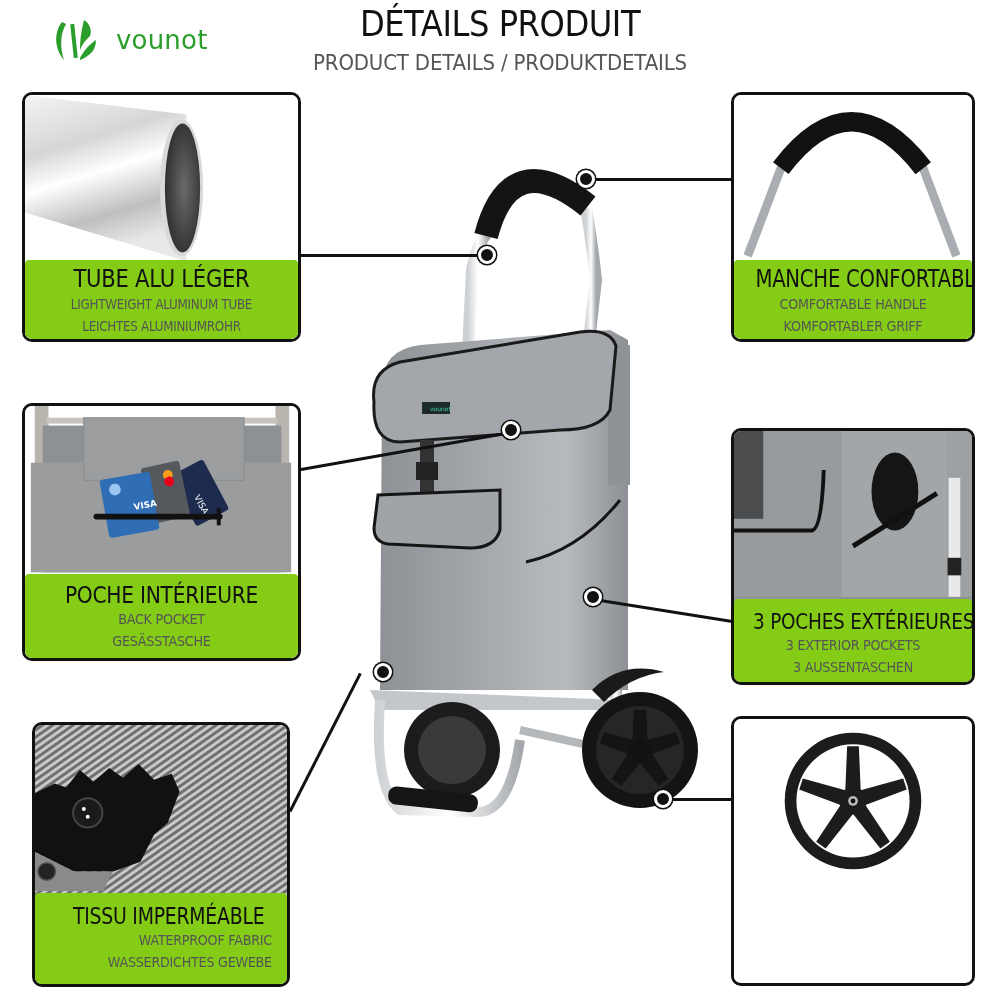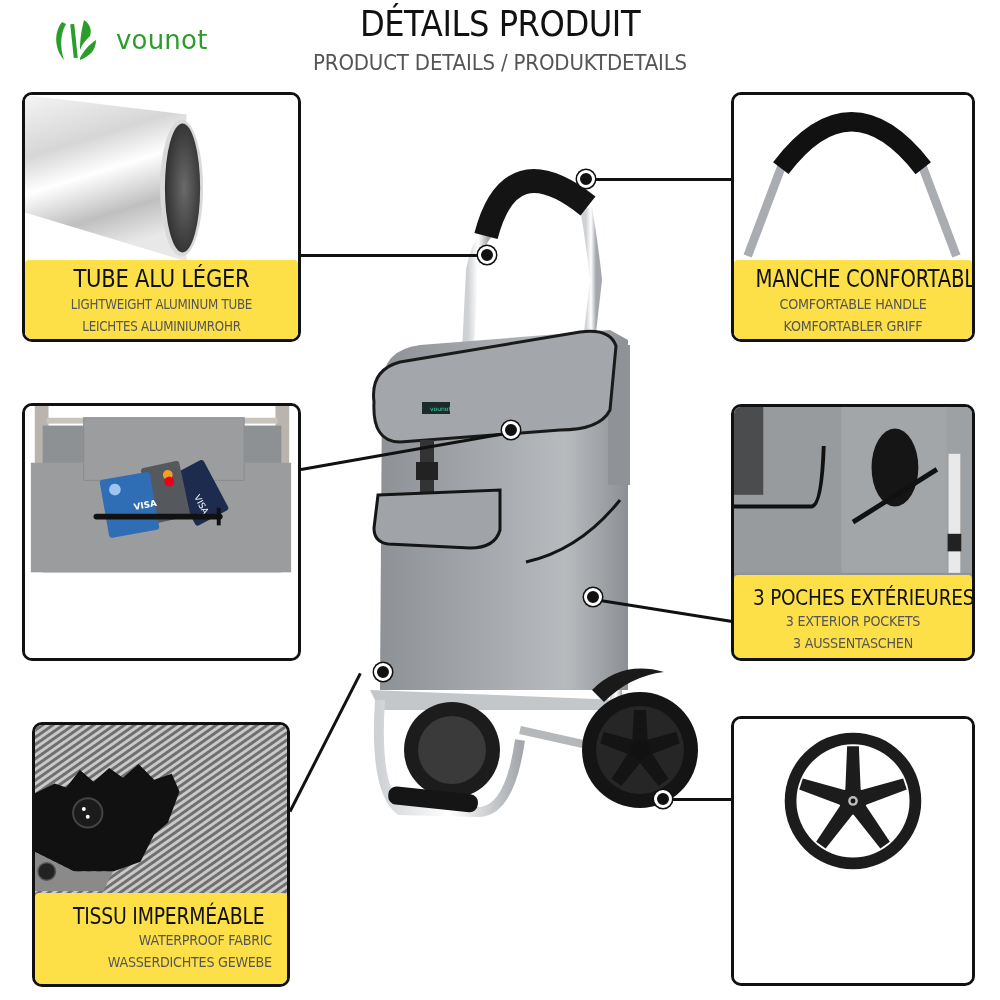--- a/index.html
+++ b/index.html
@@ -8,21 +8,21 @@
 
   .logo { position: absolute; left: 50px; top: 14px; width: 180px; height: 52px; display: flex; align-items: center; }
   .logo svg { width: 52px; height: 52px; }
   .logo-text { font-family: "DejaVu Sans", sans-serif; font-size: 26px; color: #2a9d2a; margin-left: 14px; letter-spacing: 0.2px; }
 
   .title { position: absolute; left: 0; right: 0; top: 4px; text-align: center; font-family: "DejaVu Sans", sans-serif; font-size: 35px; color: #111; letter-spacing: -0.5px; transform: scaleX(0.92); }
   .subtitle { position: absolute; left: 0; right: 0; top: 50px; text-align: center; font-family: "DejaVu Sans", sans-serif; font-size: 22px; color: #555; transform: scaleX(0.9); letter-spacing: -0.2px; }
 
   .panel { position: absolute; border: 3px solid #111; border-radius: 10px; overflow: hidden; background: #fff; }
   .panel .photo { position: absolute; left: 0; top: 0; right: 0; bottom: 0; }
-  .caption { position: absolute; background: #fde047; border-radius: 4px; text-align: center; }
+  .caption { position: absolute; background: #84cc16; border-radius: 4px; text-align: center; }
   .cap-main { font-family: "DejaVu Sans", sans-serif; color: #111; font-size: 22px; transform: scaleX(0.88); white-space: nowrap; letter-spacing: -0.3px; }
   .cap-sub { font-family: "DejaVu Sans", sans-serif; color: #555; font-size: 14.5px; transform: scaleX(0.88); white-space: nowrap; line-height: 22px; letter-spacing: -0.3px; }
 
   .leader { position: absolute; background: #111; height: 3px; transform-origin: 0 50%; }
   .dot { position: absolute; width: 18px; height: 18px; border-radius: 50%; background: #111; border: 3px solid #fff; box-shadow: 0 0 0 1.5px #111; }
 
   .product { position: absolute; left: 360px; top: 150px; width: 340px; height: 690px; }
 </style>
 </head>
 <body>
@@ -100,23 +100,28 @@
       <circle cx="26" cy="19" r="5" fill="#eb001b"></circle>
     </g>
     <g transform="translate(76 76) rotate(-10)">
       <rect x="0" y="0" width="52" height="60" rx="3" fill="#2f6db5"></rect>
       <circle cx="14" cy="12" r="6" fill="#9cc5ef"></circle>
       <text x="30" y="36" font-size="9" fill="#fff" font-family="DejaVu Sans, sans-serif" font-weight="bold">VISA</text>
     </g>
     <rect x="70" y="110" width="132" height="6" rx="3" fill="#111"></rect>
     <rect x="196" y="104" width="4" height="18" fill="#111"></rect>
   </svg>
-</div>
-
-<div class="panel" style="left:731px; top:404px; width:244px; height:257px;">
+  <div class="caption" style="left:0; right:0; top:168px; height:88px;">
+    <div class="cap-main" style="margin-top:8px; font-size:23px;">POCHE INTÉRIEURE</div>
+    <div class="cap-sub">BACK POCKET</div>
+    <div class="cap-sub">GESÄSSTASCHE</div>
+  </div>
+</div>
+
+<div class="panel" style="left:731px; top:428px; width:244px; height:257px;">
   <svg class="photo" viewBox="0 0 244 257">
     <rect width="244" height="257" fill="#8f9396"></rect>
     <rect x="0" y="0" width="110" height="170" fill="#979b9e"></rect>
     <rect x="110" y="0" width="110" height="170" fill="#a2a6a9"></rect>
     <rect x="0" y="0" width="30" height="90" fill="#4a4c4e"></rect>
     <path d="M0 102 L80 102 Q90 100 92 40" stroke="#111" stroke-width="4" fill="none"></path>
     <ellipse cx="165" cy="62" rx="24" ry="40" fill="#151515"></ellipse>
     <path d="M122 118 L208 64" stroke="#111" stroke-width="5" fill="none"></path>
     <rect x="218" y="0" width="26" height="170" fill="#9ea1a4"></rect>
     <rect x="220" y="48" width="12" height="122" fill="#e9e9e9"></rect>

